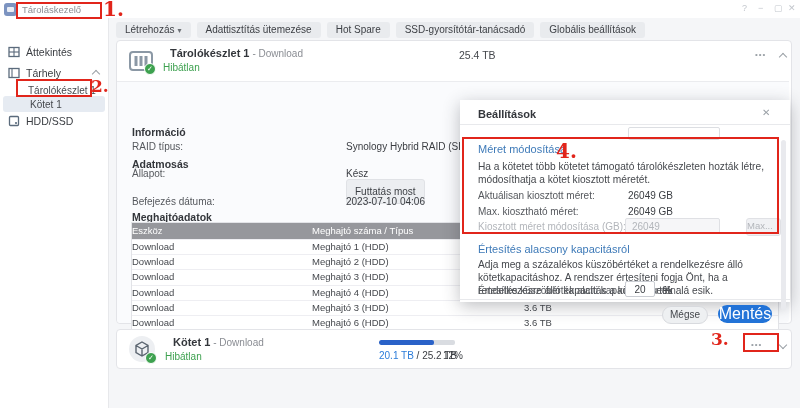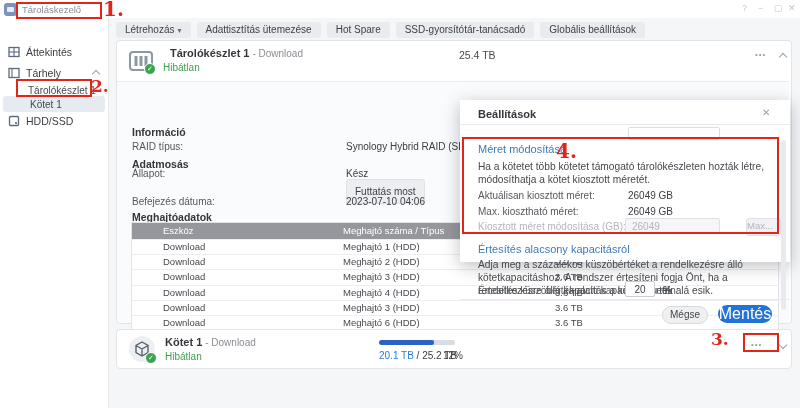--- a/index.html
+++ b/index.html
@@ -39,25 +39,25 @@
   .chev.down{transform:rotate(45deg);}
   .pool-body{position:absolute;left:0;top:40px;width:672px;height:241px;background:#fafbfd;border-top:1px solid #ebecef;border-radius:0 0 4px 4px;}
   .h-bold{position:absolute;font-weight:bold;font-size:10.5px;color:#33363b;}
   .lbl{position:absolute;left:15px;font-size:10px;color:#55585d;}
   .val{position:absolute;left:229px;font-size:10px;color:#3a3d42;}
   .runbtn{position:absolute;left:229px;height:15px;line-height:15px;background:#eceef1;border:1px solid #e0e2e6;border-radius:3px;padding:4px 8px;font-size:10px;color:#3c3f44;cursor:pointer;}
   
   .dtable{position:absolute;left:14px;top:140px;width:646px;border:1px solid #e2e3e7;background:#fff;}
   .thead{display:flex;height:16px;line-height:16px;background:#96979c;color:#fff;font-size:9.5px;}
   .trow{display:flex;height:14.2px;line-height:14.2px;border-top:1px solid #eeeef2;font-size:9.5px;color:#45484d;}
-  .c1{width:180px;padding-left:6px;margin-left:25px;}
+  .c1{width:180px;padding-left:0;}
   .c2{width:212px;}
   .c3{width:120px;}
   
-  .dialog{left:460px;top:100px;width:330px;height:162px;background:#fff;border-radius:0;box-shadow:0 4px 16px rgba(40,44,52,.3);z-index:20;}
+  .dialog{left:460px;top:100px;width:330px;height:202px;background:#fff;border-radius:0;box-shadow:0 4px 16px rgba(40,44,52,.3);z-index:20;}
   .dlg-title{position:absolute;left:18px;top:8px;font-weight:bold;font-size:11px;color:#33363b;}
   .dlg-close{position:absolute;left:302px;top:7px;font-size:10px;color:#9aa0a6;cursor:pointer;}
   .dlg-divider{position:absolute;left:0;top:24px;width:330px;border-top:1px solid #e8e9ec;}
   .partial-input{position:absolute;left:168px;top:27px;width:90px;height:11px;background:#fff;border:1px solid #dcdee2;border-radius:2px;}
   .blue-head{position:absolute;left:18px;font-size:11px;color:#3e7ab8;}
   .dlg-p{position:absolute;left:18px;width:294px;font-size:10.2px;line-height:13px;color:#45484d;}
   .dlg-lbl{position:absolute;left:18px;font-size:10px;color:#55585d;}
   .dlg-val{position:absolute;left:168px;font-size:10px;color:#3a3d42;}
   .dis{color:#b3b6bb !important;}
   .dlg-input{position:absolute;box-sizing:border-box;height:16px;border:1px solid #dfe0e4;border-radius:2px;font-family:"Liberation Sans",sans-serif;font-size:10px;}
@@ -230,21 +230,21 @@
   </div>
 
   <div class="abs card vol-card">
     <span class="drive-ic" style="left:12px;top:6px;">
       <svg width="26" height="26" viewBox="0 0 26 26">
           <circle cx="13" cy="13" r="13" fill="#edeff2"></circle>
           <path d="M13 6 L19 9.5 L19 16.5 L13 20 L7 16.5 L7 9.5 Z M7 9.5 L13 13 L19 9.5 M13 13 L13 20" fill="none" stroke="#5b6570" stroke-width="1.4"></path>
         </svg>
       <span class="badge" style="left:16px;top:16px;">✓</span>
     </span>
-    <div class="abs" style="left:48px;top:6px;">
+    <div class="abs" style="left:56px;top:6px;">
       <span class="name-bold">Kötet 1</span>
       <span class="name-suffix">- Download</span>
     </div>
     <div class="abs healthy" style="left:48px;top:21px;">Hibátlan</div>
 
     <div class="vbar">
       <div class="vbar-fill" style="width: 73%;"></div>
     </div>
     <div class="abs" style="left:262px;top:20px;font-size:10px;">
       <span class="vused">20.1 TB</span><span> / 25.2 TB</span>

